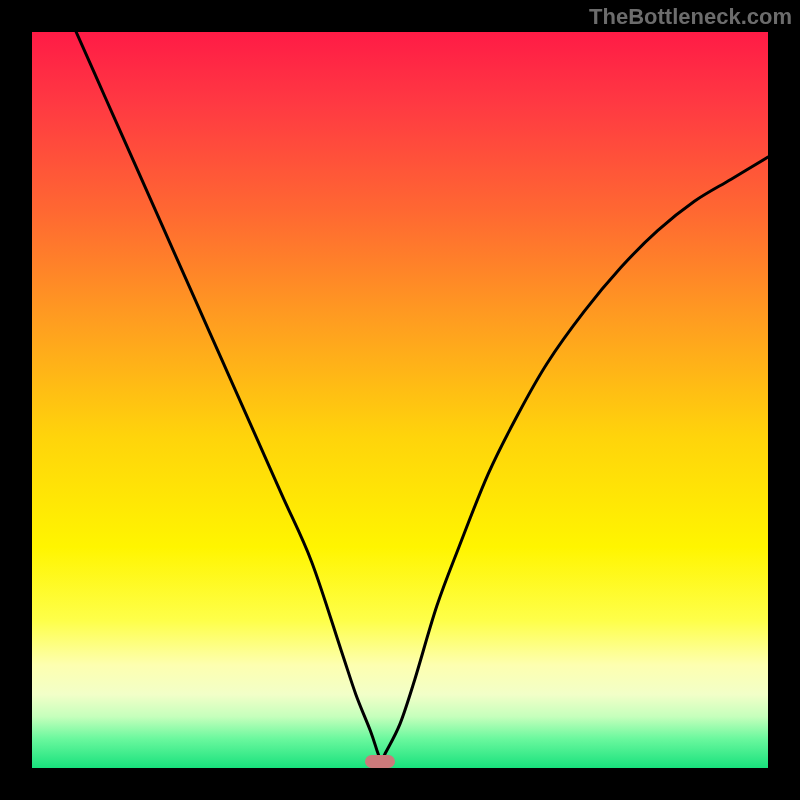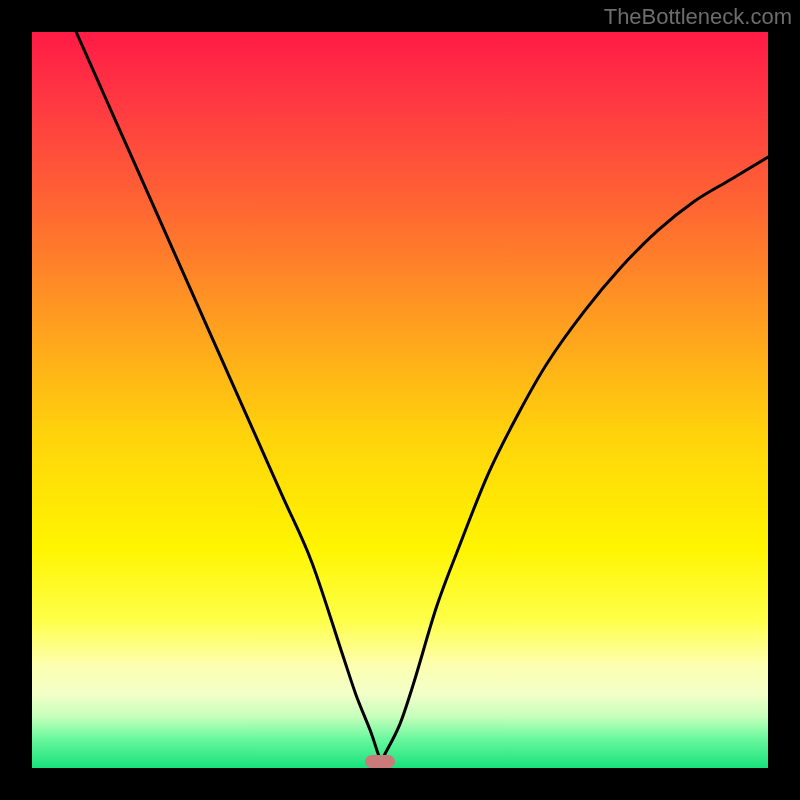--- a/index.html
+++ b/index.html
@@ -10,21 +10,21 @@
     background: #000;
     position: relative;
     font-family: Arial, Helvetica, sans-serif;
   }
   .watermark {
     position: absolute;
     top: 4px;
     right: 8px;
     color: #6c6c6c;
     font-size: 22px;
-    font-weight: 400;
+    font-weight: 700;
     z-index: 10;
   }
   .plot-frame {
     position: absolute;
     top: 32px;
     left: 32px;
     width: 736px;
     height: 736px;
     background: #000;
   }

